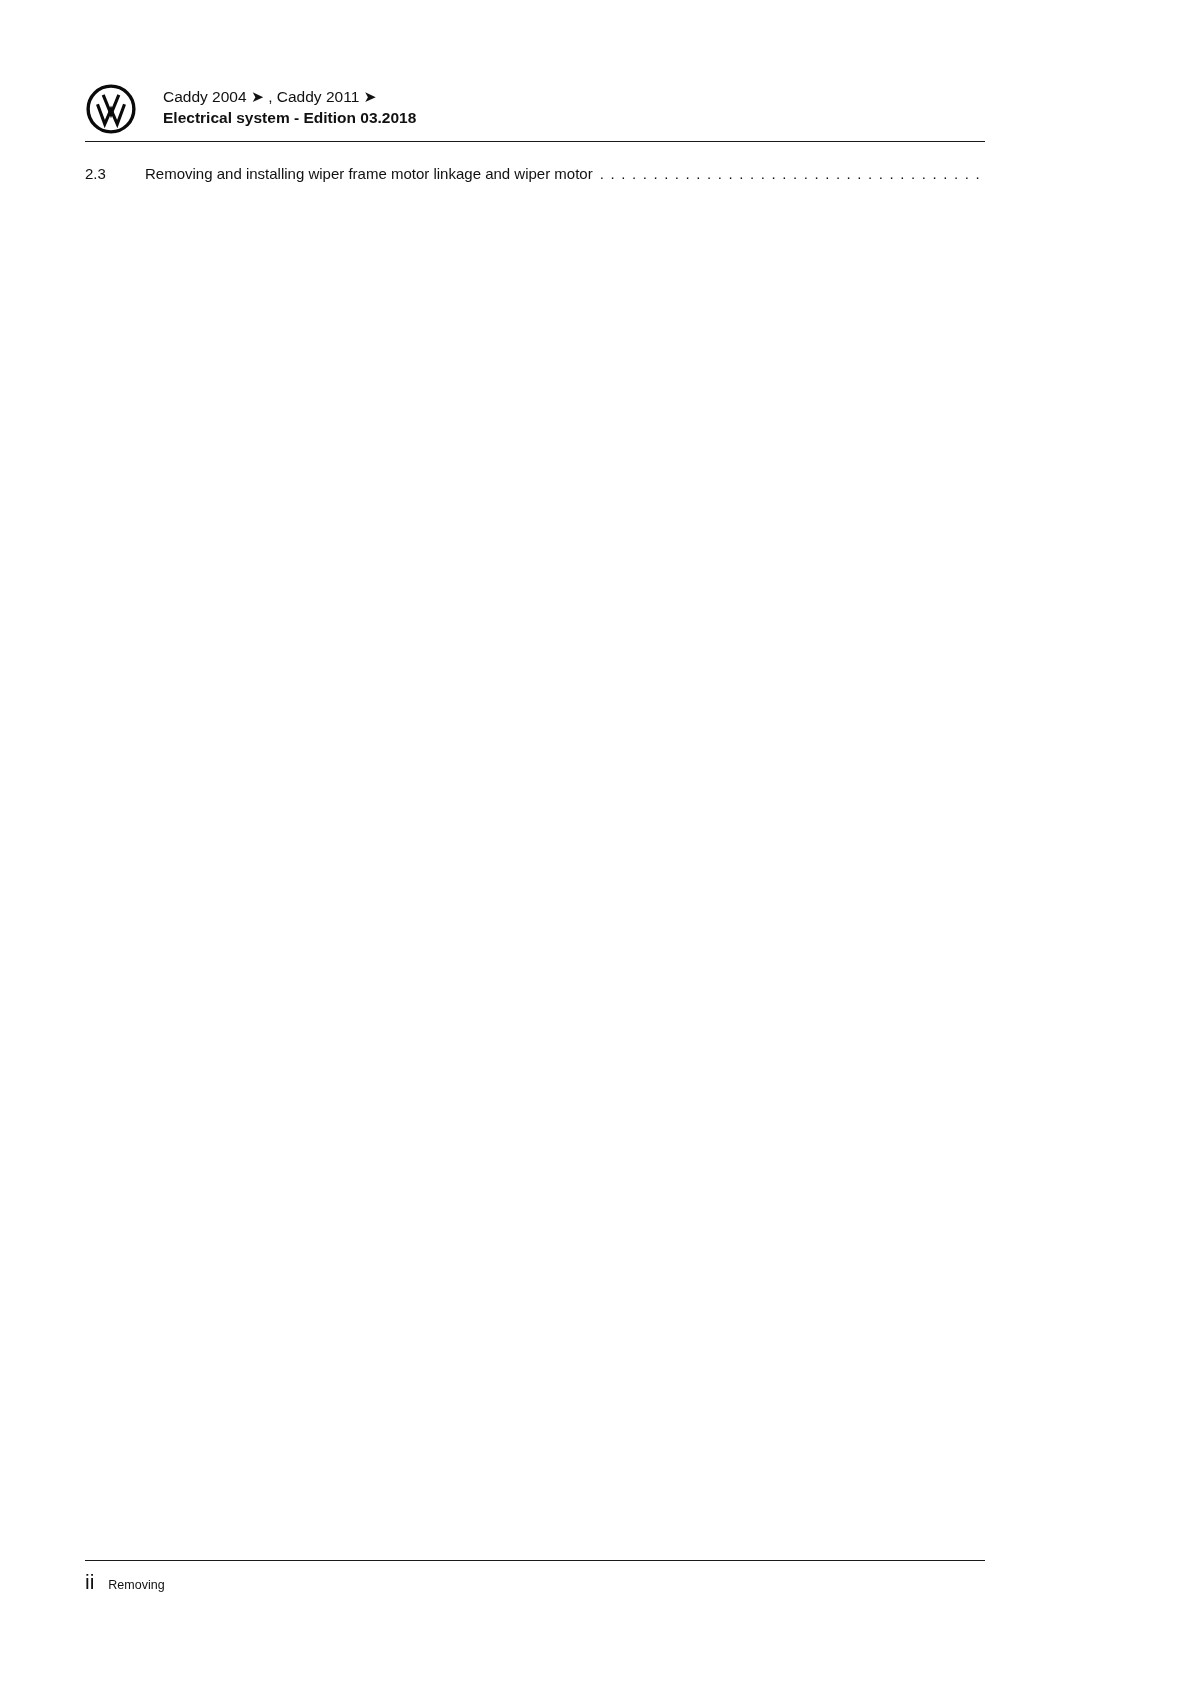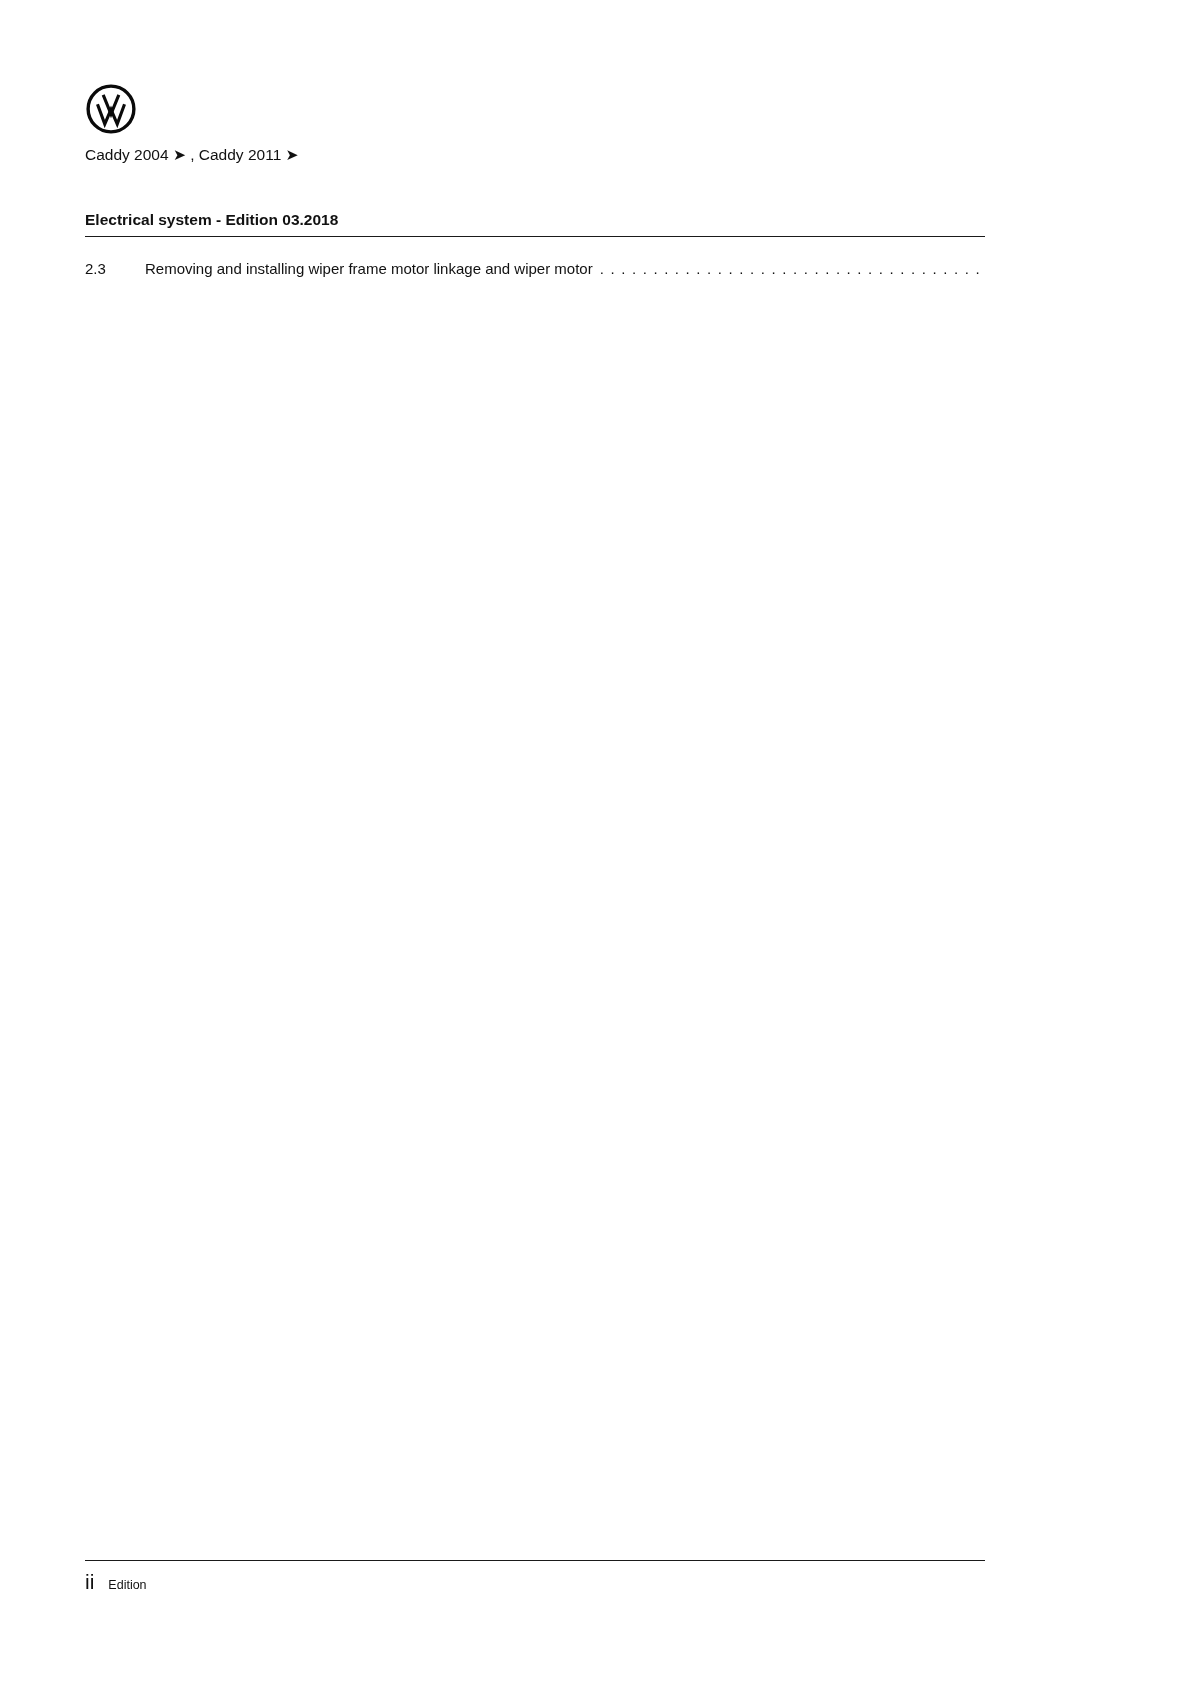--- a/index.html
+++ b/index.html
@@ -15,28 +15,27 @@
   }
   .content {
     padding-left: 85px;
     padding-right: 206px; 
   }
 
   
   .header {
     display: flex;
     align-items: flex-start;
-    gap: 6px;
+    gap: 26px;
     padding-top: 83px;
-    flex-direction: column;
   }
   .logo { width: 52px; height: 52px; flex: 0 0 52px; }
   .logo svg { width: 52px; height: 52px; display: block; }
   .header-text { padding-top: 3px; font-size: 15.5px; line-height: 21px; }
-  .header-line2 { font-weight: bold; margin-top: 44px; }
+  .header-line2 { font-weight: bold; }
   .header-rule {
     border: none;
     border-top: 1.6px solid #1a1a1a;
     margin-top: 6px;
   }
 
   
   .toc { margin-top: 20px; }
   .toc-row {
     display: flex;
@@ -102,16 +101,16 @@
     <span class="page">116</span>
   </div>
       </div>
 
   </div>
 
   <div class="footer">
     <hr class="footer-rule">
     <div class="footer-text">
       <span class="footer-page">ii</span>
-      <span class="footer-label">Edition</span>
+      <span class="footer-label">Removing</span>
     </div>
   </div>
 </div>
 
 </body></html>

